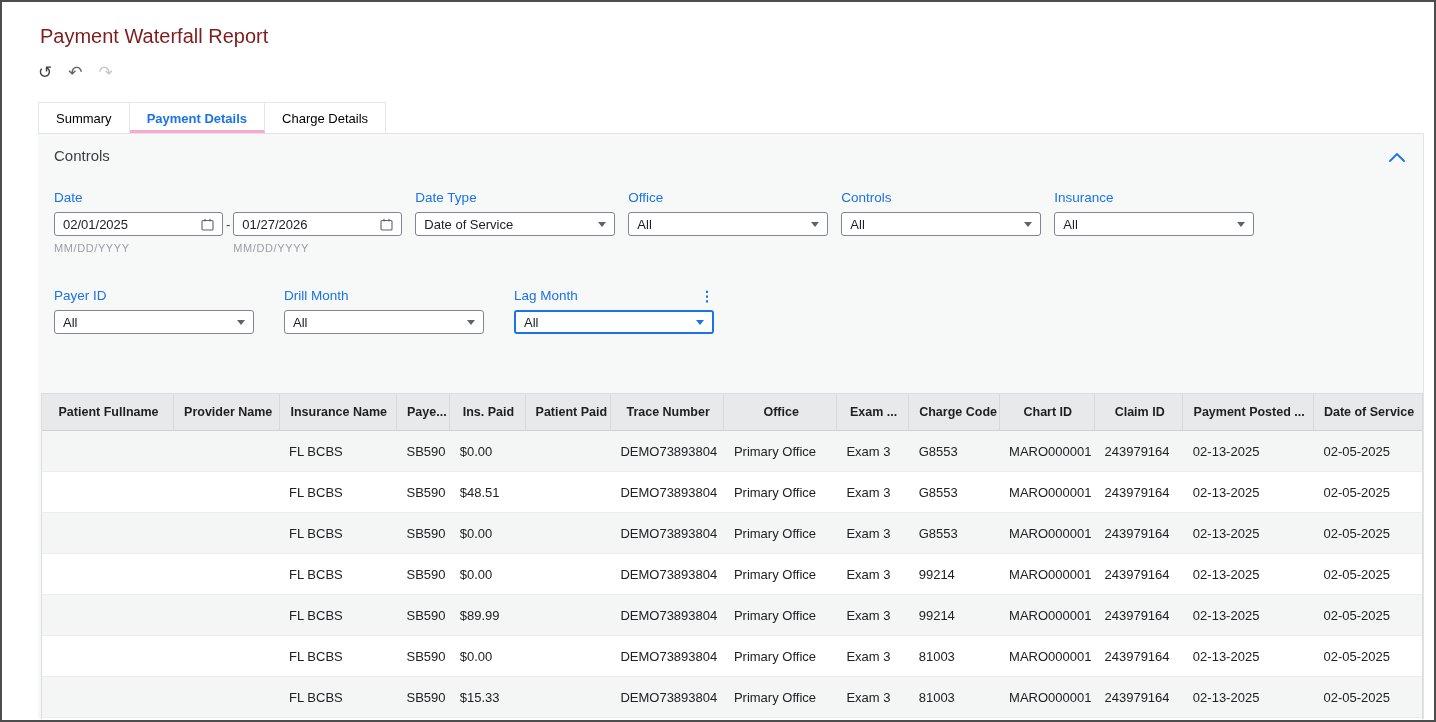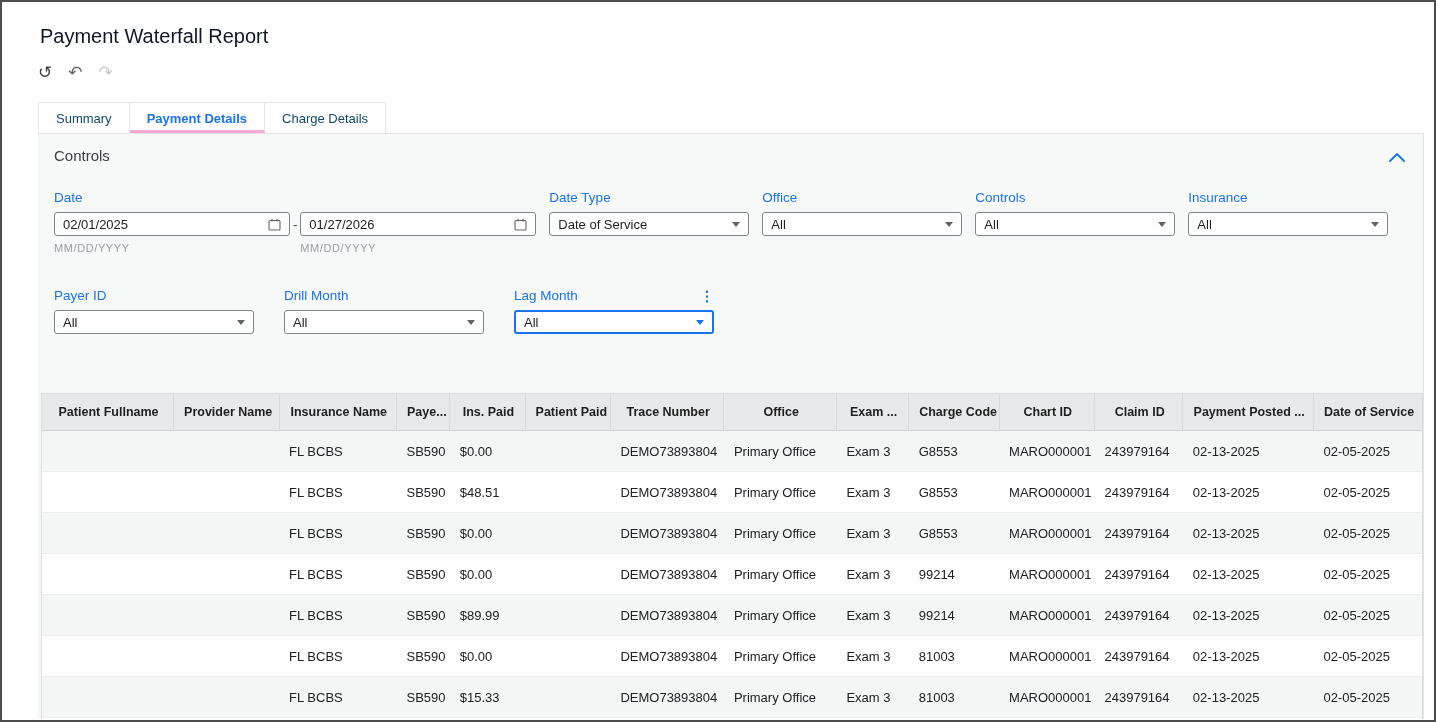--- a/index.html
+++ b/index.html
@@ -3,37 +3,37 @@
 <meta charset="utf-8">
 <style>
   * { margin:0; padding:0; box-sizing:border-box; }
   body { background:#ffffff; font-family:"Liberation Sans", sans-serif; }
   .screen {
     position:relative; width:1436px; height:722px;
     border:2px solid #4d4d4d; background:#ffffff; overflow:hidden;
   }
   .page-title {
     position:absolute; left:38px; top:23px;
-    font-size:20px; font-weight:500; color:#0f172a;
+    font-size:20px; font-weight:500; color:#7f1d1d;
   }
   .toolbar {
     position:absolute; left:36px; top:62px;
     display:flex; gap:16px; font-size:17px; line-height:1;
   }
   .toolbar .tool { cursor:pointer; user-select:none; }
   .tool-reset { color:#3c4043; }
   .tool-undo  { color:#5f6368; }
   .tool-redo  { color:#c4c7ca; }
 
   .tabs {
     position:absolute; left:36px; top:100px; height:31px;
     display:flex; align-items:stretch;
   }
   .tab {
-    padding:8px 17px 6px 17px; font-size:13px; color:#0c4a6e;
+    padding:8px 17px 6px 17px; font-size:13px; color:#000000;
     background:#ffffff; border:1px solid #e6e6e6; border-bottom:none;
     cursor:pointer; white-space:nowrap;
   }
   .tab + .tab { border-left:none; }
   .tab.active {
     color:#1a73e8; font-weight:bold;
     border-bottom:3px solid #f9a8d4; padding-bottom:3px;
   }
 
   .content {
@@ -58,21 +58,21 @@
   .kebab { color:#1a73e8; font-size:14px; font-weight:bold; cursor:pointer; line-height:1; }
 
   .control {
     height:24px; background:#ffffff; border:1px solid #80868b; border-radius:3px;
     display:flex; align-items:center; justify-content:space-between;
     padding:0 8px; font-size:13px; color:#202124; cursor:pointer; white-space:nowrap;
   }
   .control.focused { border:2px solid #1a73e8; }
   .date-pair { display:flex; align-items:flex-start; }
   .date-col { display:flex; flex-direction:column; }
-  .date-input { width:236px; }
+  .date-input { width:169px; }
   .date-dash { margin:5px 3px 0 3px; color:#3c4043; font-size:13px; }
   .date-hint { margin-top:6px; font-size:11px; color:#9aa0a6; letter-spacing:0.6px; }
   .dropdown { width:200px; }
 
   .caret {
     width:0; height:0; border-left:4.5px solid transparent;
     border-right:4.5px solid transparent; border-top:5.5px solid #5f6368;
     flex:0 0 auto;
   }
   .control.focused .caret { border-top-color:#1a73e8; }

